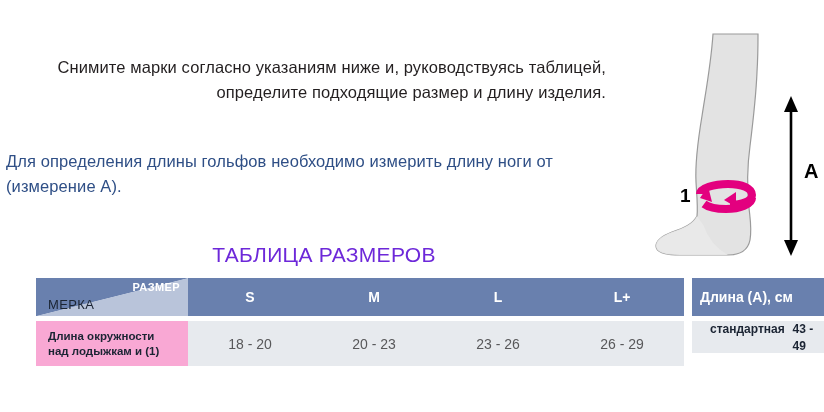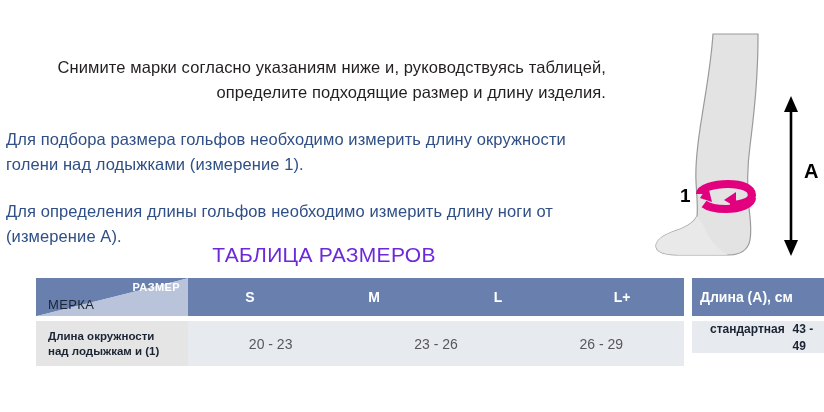--- a/index.html
+++ b/index.html
@@ -134,21 +134,21 @@
   
   .data-row { height: 45px; }
   .data-left-group {
     display: flex;
     flex: 0 0 648px;
     height: 45px;
   }
   .data-mark-cell {
     flex: 0 0 152px;
     height: 45px;
-    background: #e5e5e5;
+    background: #f9a8d4;
     display: flex;
     flex-direction: column;
     justify-content: center;
     padding-left: 12px;
     box-sizing: border-box;
   }
   .data-mark-cell span {
     font-size: 11.5px;
     font-weight: bold;
     color: #1b2433;
@@ -193,24 +193,20 @@
 
 <div id="text-block">
 
   <div class="para black">
     <div>Снимите марки согласно указаниям ниже и, руководствуясь таблицей,</div>
     <div>определите подходящие размер и длину изделия.</div>
   </div>
 
   <div class="para-gap"></div>
 
-  <div class="para blue">
-    <div>Для подбора размера гольфов необходимо измерить длину окружности</div>
-    <div>голени над лодыжками (измерение 1).</div>
-  </div>
 
   <div class="para-gap"></div>
 
   <div class="para blue">
     <div>Для определения длины гольфов необходимо измерить длину ноги от</div>
     <div>(измерение А).</div>
   </div>
 
 </div>
 
@@ -285,20 +281,21 @@
 
   <div class="row-gap"></div>
 
   <div class="tbl-row data-row">
     <div class="data-left-group">
       <div class="data-mark-cell">
         <span>Длина окружности</span>
         <span>над лодыжкам и (1)</span>
       </div>
       <div class="data-val-strip">
+        <div class="data-val-cell">18 - 20</div>
         <div class="data-val-cell">20 - 23</div>
         <div class="data-val-cell">23 - 26</div>
         <div class="data-val-cell">26 - 29</div>
       </div>
     </div>
     <div class="gap-col"></div>
     <div class="data-len-cell">
       <div class="len-line">
         <span class="len-label">стандартная</span>
         <span class="len-value">43 - 49</span>

